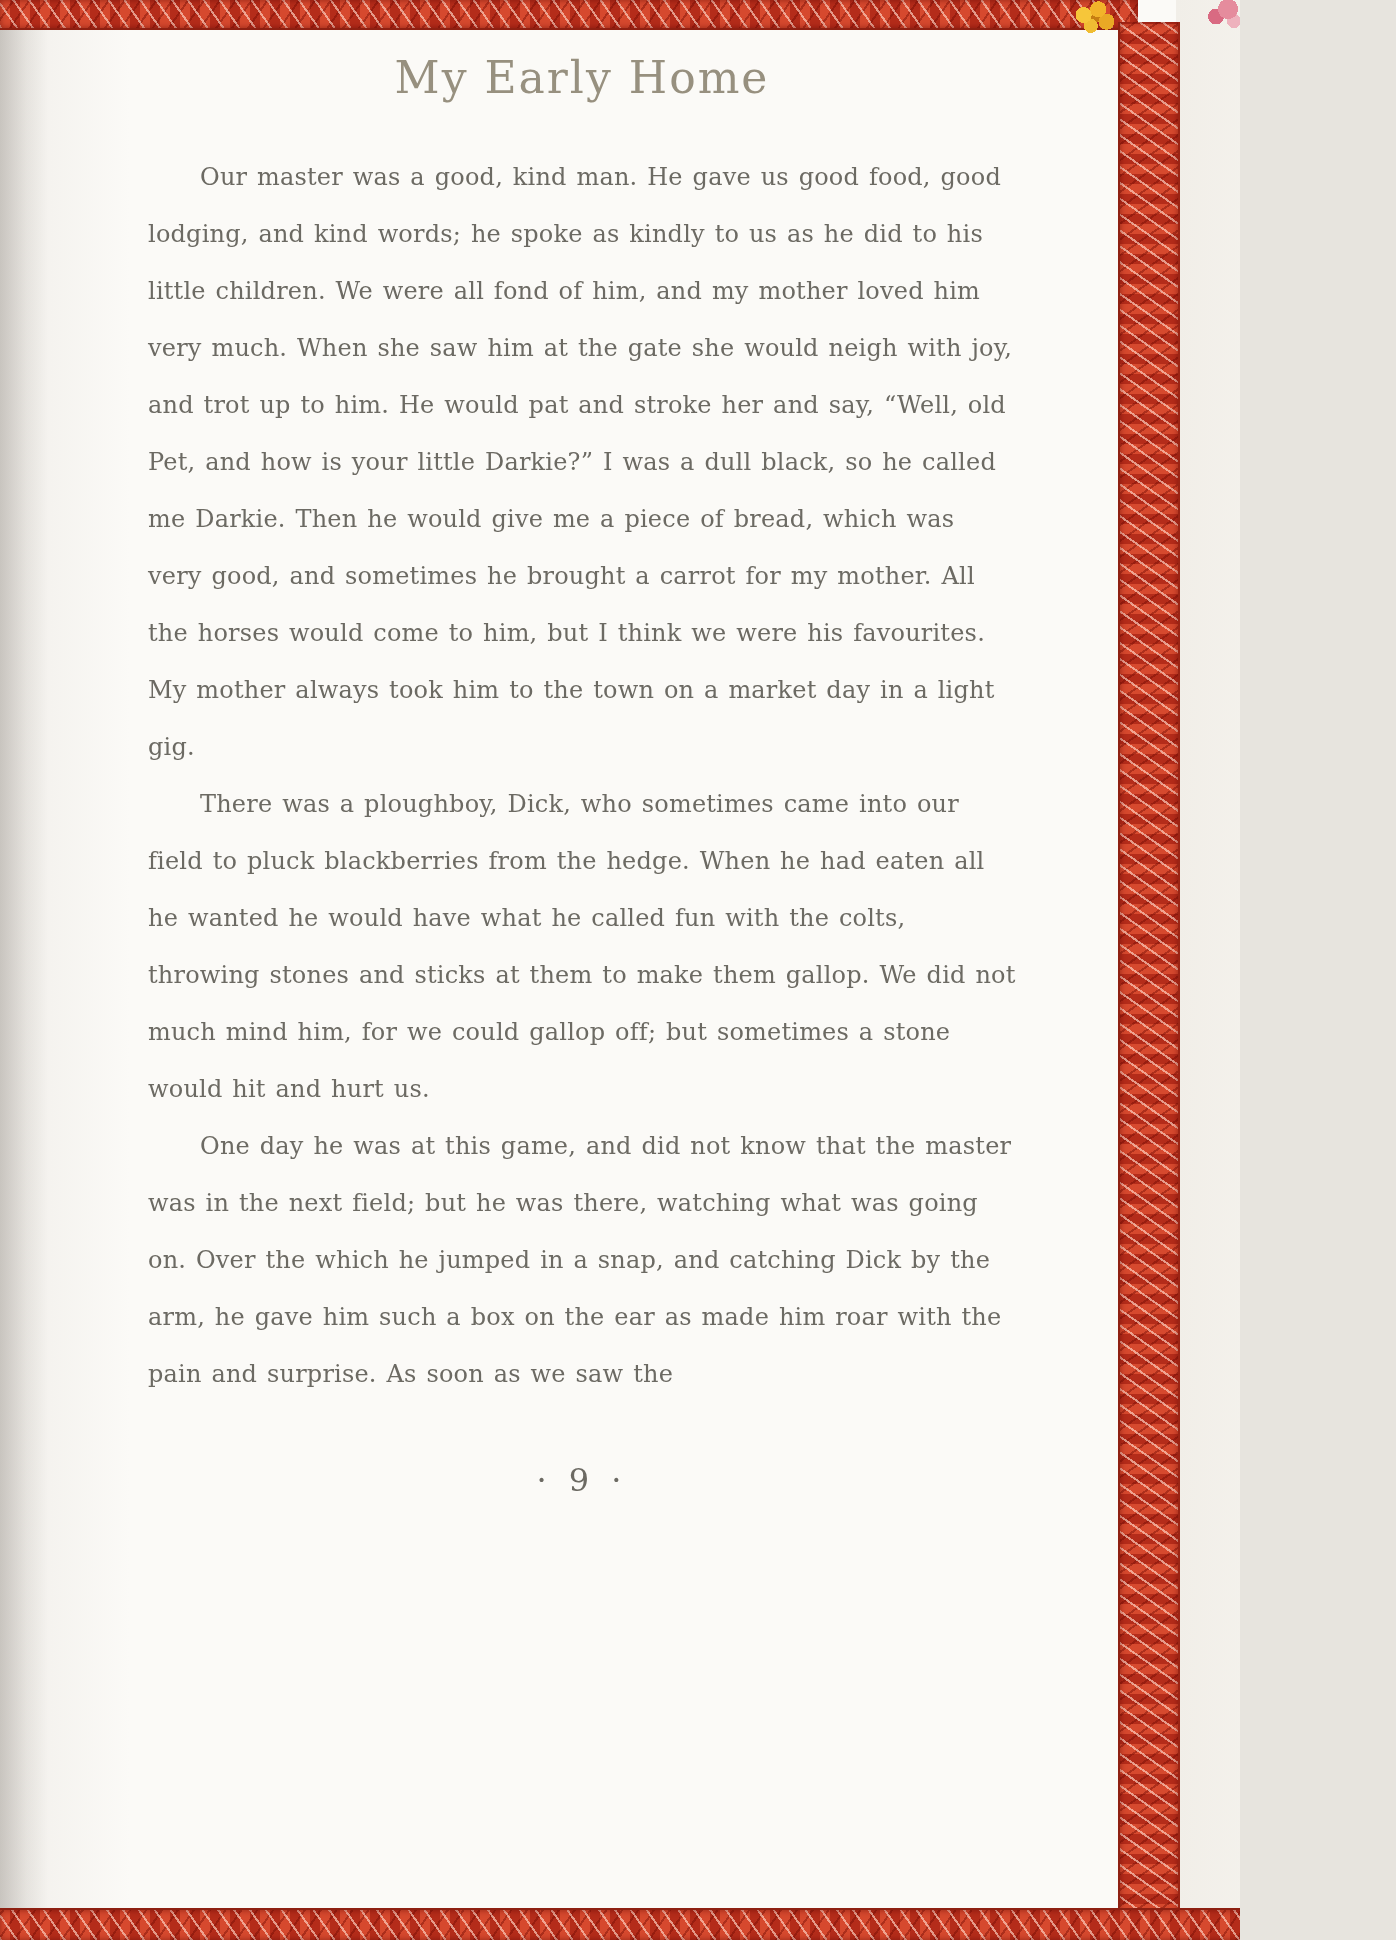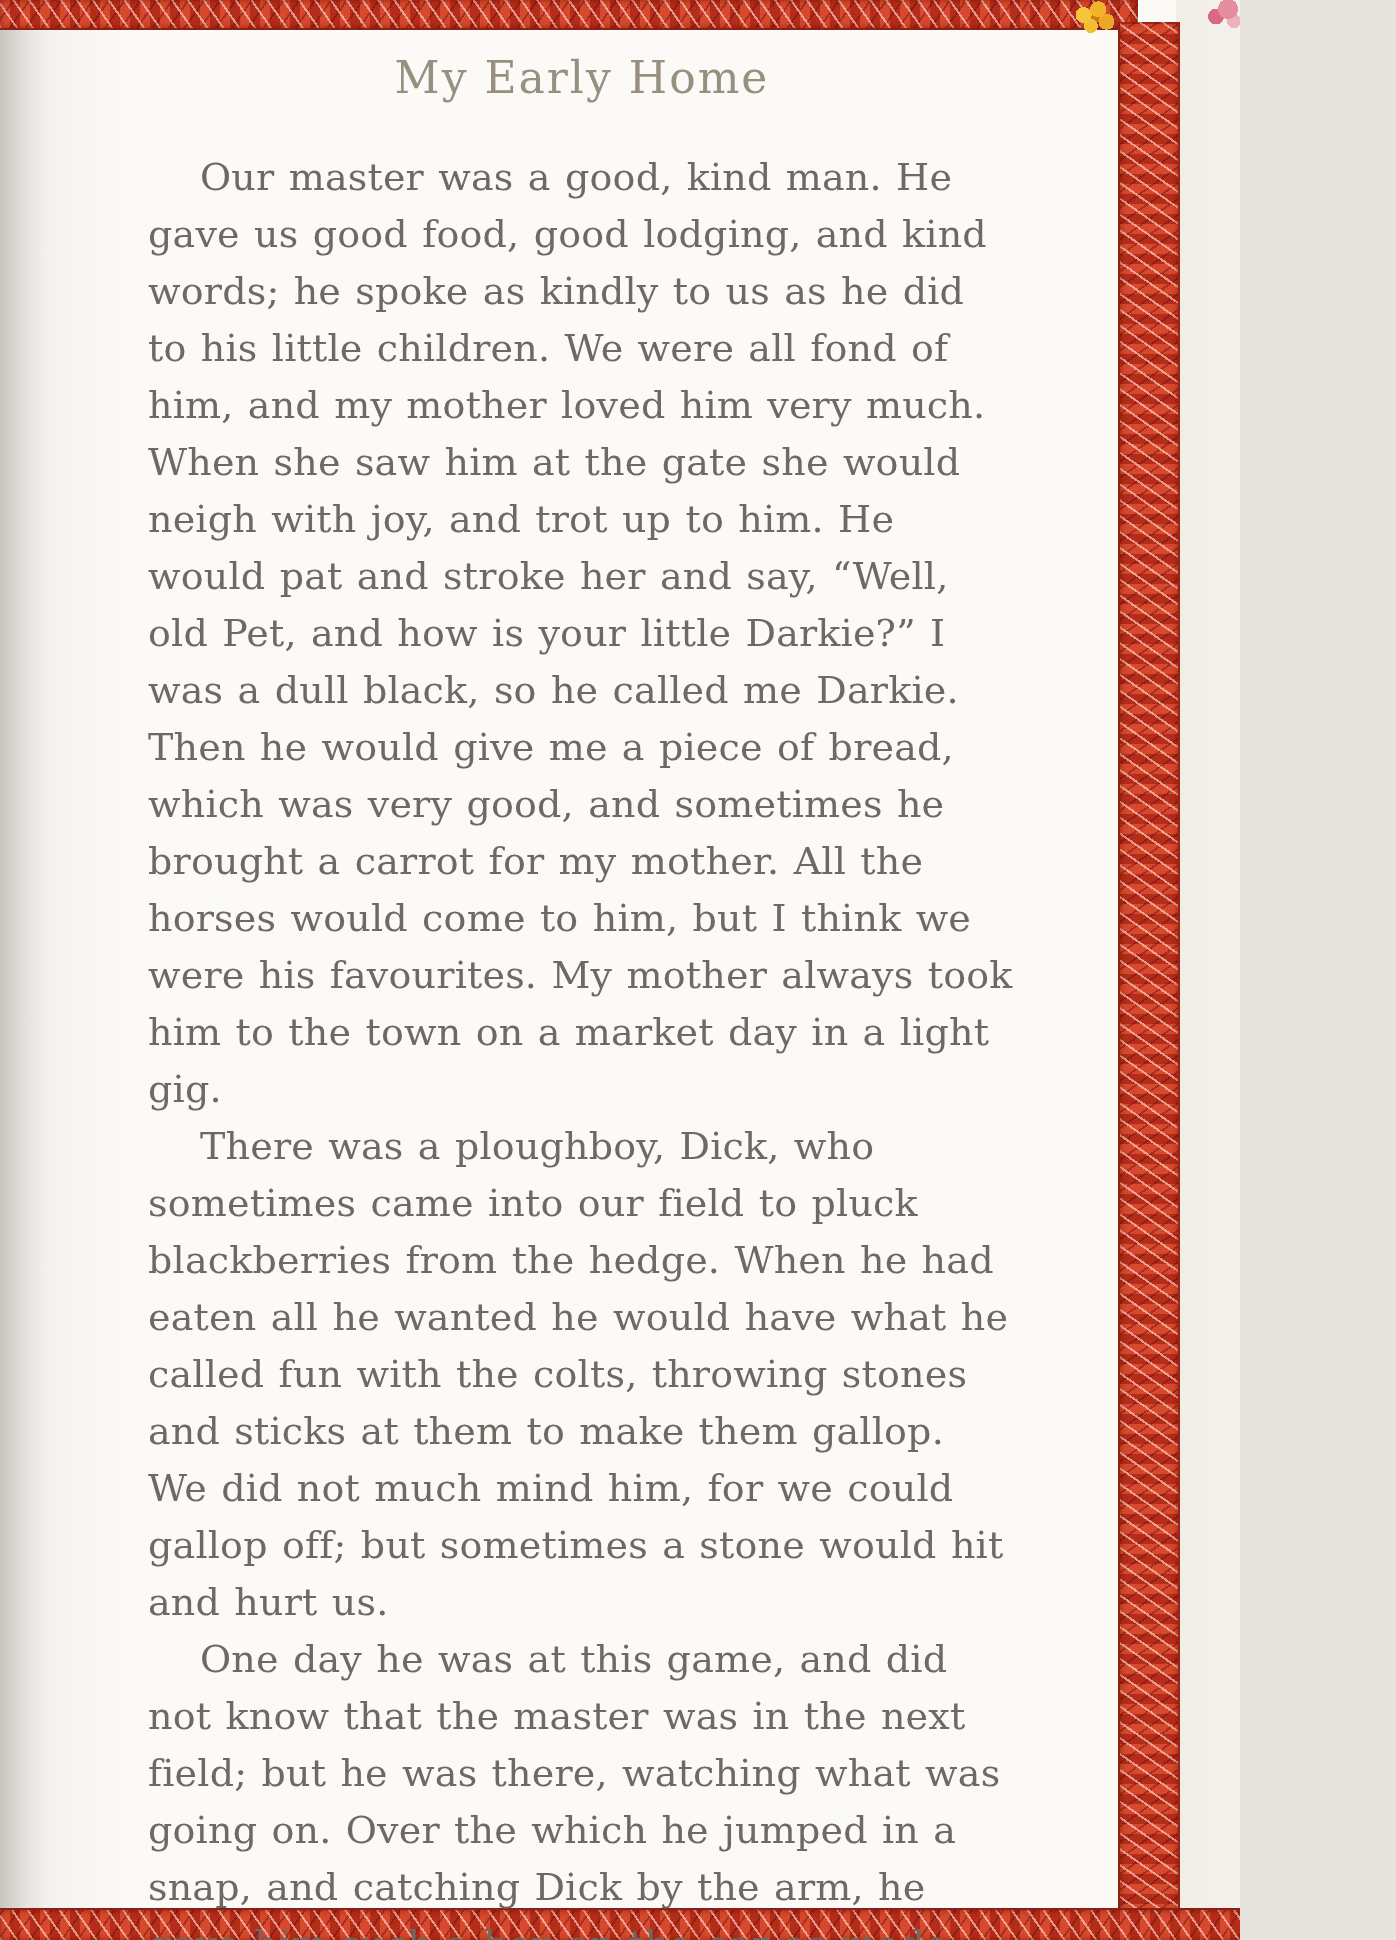--- a/index.html
+++ b/index.html
@@ -107,21 +107,21 @@
     margin: 0 0 46px 0;
     font-size: 44px;
     font-weight: 400;
     letter-spacing: 2px;
     text-align: center;
     color: #97907f;
   }
   .para {
     margin: 0;
     text-indent: 52px;
-    font-size: 38px;
+    font-size: 24px;
     line-height: 57px;
     letter-spacing: 0.2px;
     word-spacing: 2px;
     color: #6c6a63;
     text-align: left;
   }
   .page-number {
     margin-top: 58px;
     text-align: center;
     font-size: 32px;

